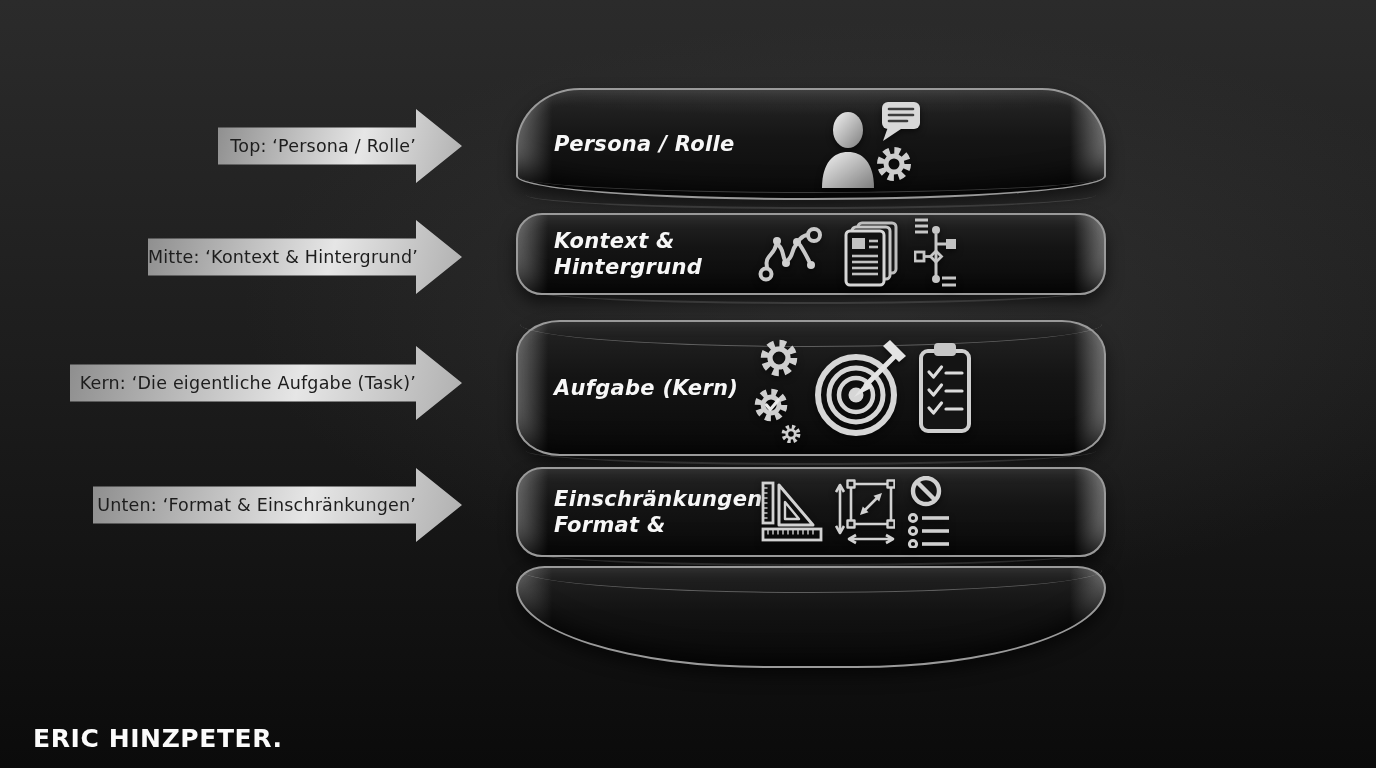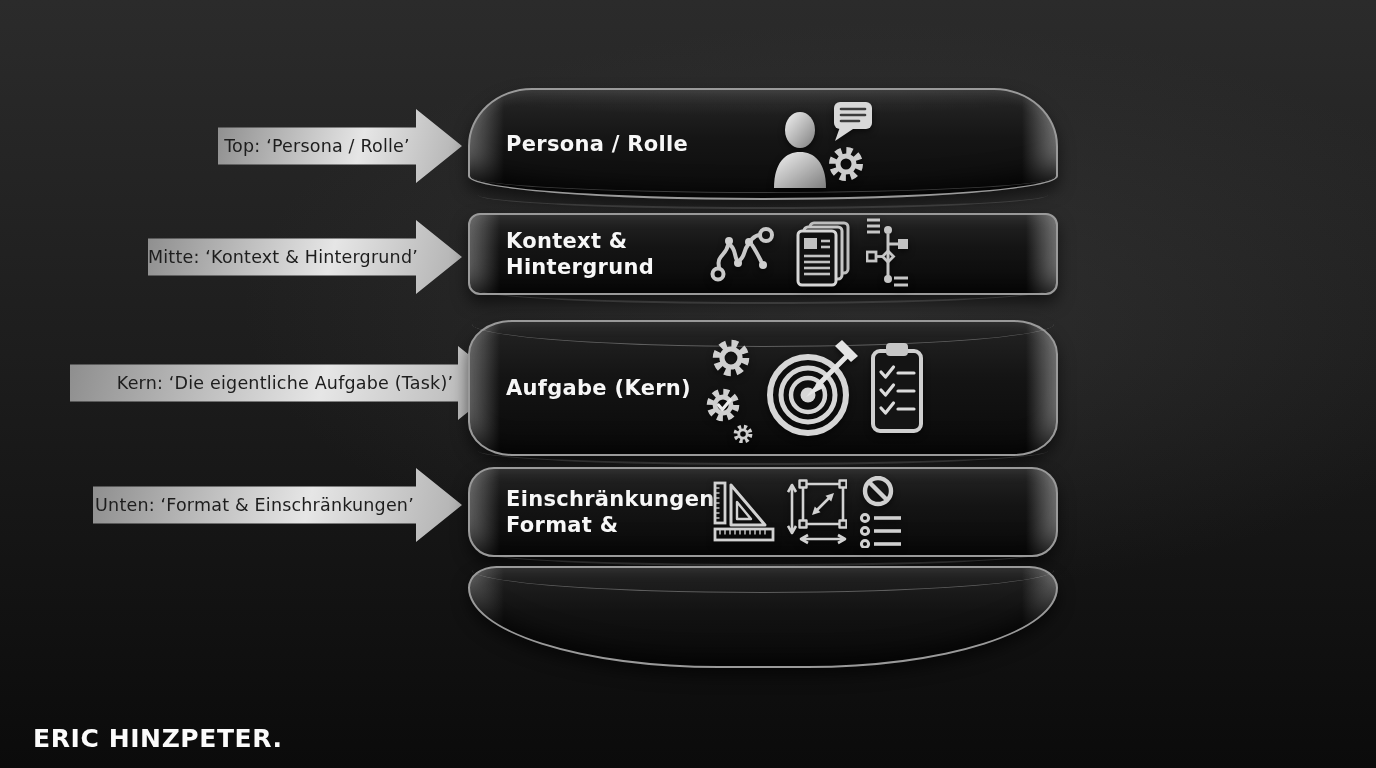--- a/index.html
+++ b/index.html
@@ -12,50 +12,50 @@
   }
 
   
   .callout{
     position:absolute;height:74px;
     background:linear-gradient(104deg, var(--arrow-dark,#8d8d8d) 0%, var(--arrow-light,#e6e6e6) 58%, #aFaFaF 100%);
     clip-path:polygon(0 25%, calc(100% - 46px) 25%, calc(100% - 46px) 0%, 100% 50%, calc(100% - 46px) 100%, calc(100% - 46px) 75%, 0 75%);
     display:flex;align-items:center;
   }
   .callout-label{
-    width:calc(100% - 46px);text-align:center;white-space:nowrap;
+    width:calc(100% - 46px);text-align:right;white-space:nowrap;
     color:var(--arrow-text,#1d1d1d);font-size:17.5px;letter-spacing:.2px;font-weight:500;
   }
   .c1{left:218px;top:109px;width:244px;}
   .c2{left:148px;top:220px;width:314px;}
-  .c3{left:70px; top:346px;width:392px;padding-left:42px;}
+  .c3{left:70px; top:346px;width:392px;}
   .c4{left:93px; top:468px;width:369px;}
 
   
-  .stack{position:absolute;left:468px;top:88px;width:590px;height:580px;}
+  .stack{position:absolute;left:516px;top:88px;width:590px;height:580px;font-style:italic;}
   .layer{
     position:absolute;left:0;width:100%;box-sizing:border-box;
     border:2px solid var(--layer-border,#9a9a9a);
     background:
       linear-gradient(to right, rgba(175,175,175,.50) 0, rgba(40,40,40,0) 30px, rgba(0,0,0,0) calc(100% - 30px), rgba(185,185,185,.55) 100%),
       linear-gradient(to bottom, var(--layer-top,#242424) 0%, #141414 42%, var(--layer-bottom,#0a0a0a) 100%);
     box-shadow:0 8px 16px rgba(0,0,0,.55), inset 0 10px 16px -10px rgba(200,200,200,.16), inset 0 -20px 26px -18px rgba(0,0,0,.9);
   }
   .layer::after{ 
     content:"";position:absolute;left:8px;right:8px;bottom:-11px;height:12px;
     border-bottom:2px solid rgba(160,160,160,.22);
     border-bottom-left-radius:50% 100%;border-bottom-right-radius:50% 100%;
   }
   .l5::after{display:none;}
   .l1{top:0;height:112px;border-radius:64px 64px 295px 295px / 58px 58px 24px 24px;
       background:
       radial-gradient(130% 95% at 50% -35%, rgba(150,150,150,.30), rgba(0,0,0,0) 62%),
       linear-gradient(to right, rgba(175,175,175,.5) 0, rgba(40,40,40,0) 34px, rgba(0,0,0,0) calc(100% - 34px), rgba(185,185,185,.55) 100%),
       linear-gradient(to bottom, #272727 0%, #151515 45%, #0b0b0b 100%);}
-  .l2{top:125px;height:82px;border-radius:12px;}
+  .l2{top:125px;height:82px;border-radius:26px;}
   .l3{top:232px;height:136px;border-radius:44px / 34px;}
   .l4{top:379px;height:90px;border-radius:26px;}
   .l5{top:478px;height:102px;border-radius:34px 34px 300px 300px / 26px 26px 96px 96px;
       background:linear-gradient(to right, rgba(165,165,165,.45) 0, rgba(40,40,40,0) 34px, rgba(0,0,0,0) calc(100% - 34px), rgba(175,175,175,.5) 100%),
                  linear-gradient(to bottom, #232323 0%, #121212 45%, #090909 100%);}
   .rim-top::before{ 
     content:"";position:absolute;left:2px;right:2px;top:0;height:24px;
     border-bottom:1.5px solid rgba(185,185,185,.42);
     border-bottom-left-radius:50% 92%;border-bottom-right-radius:50% 92%;
   }

